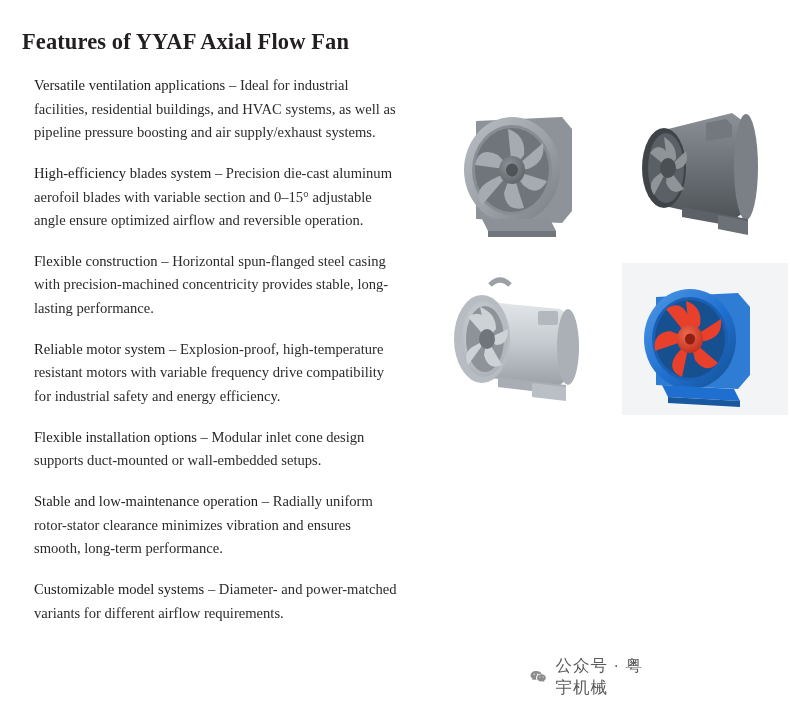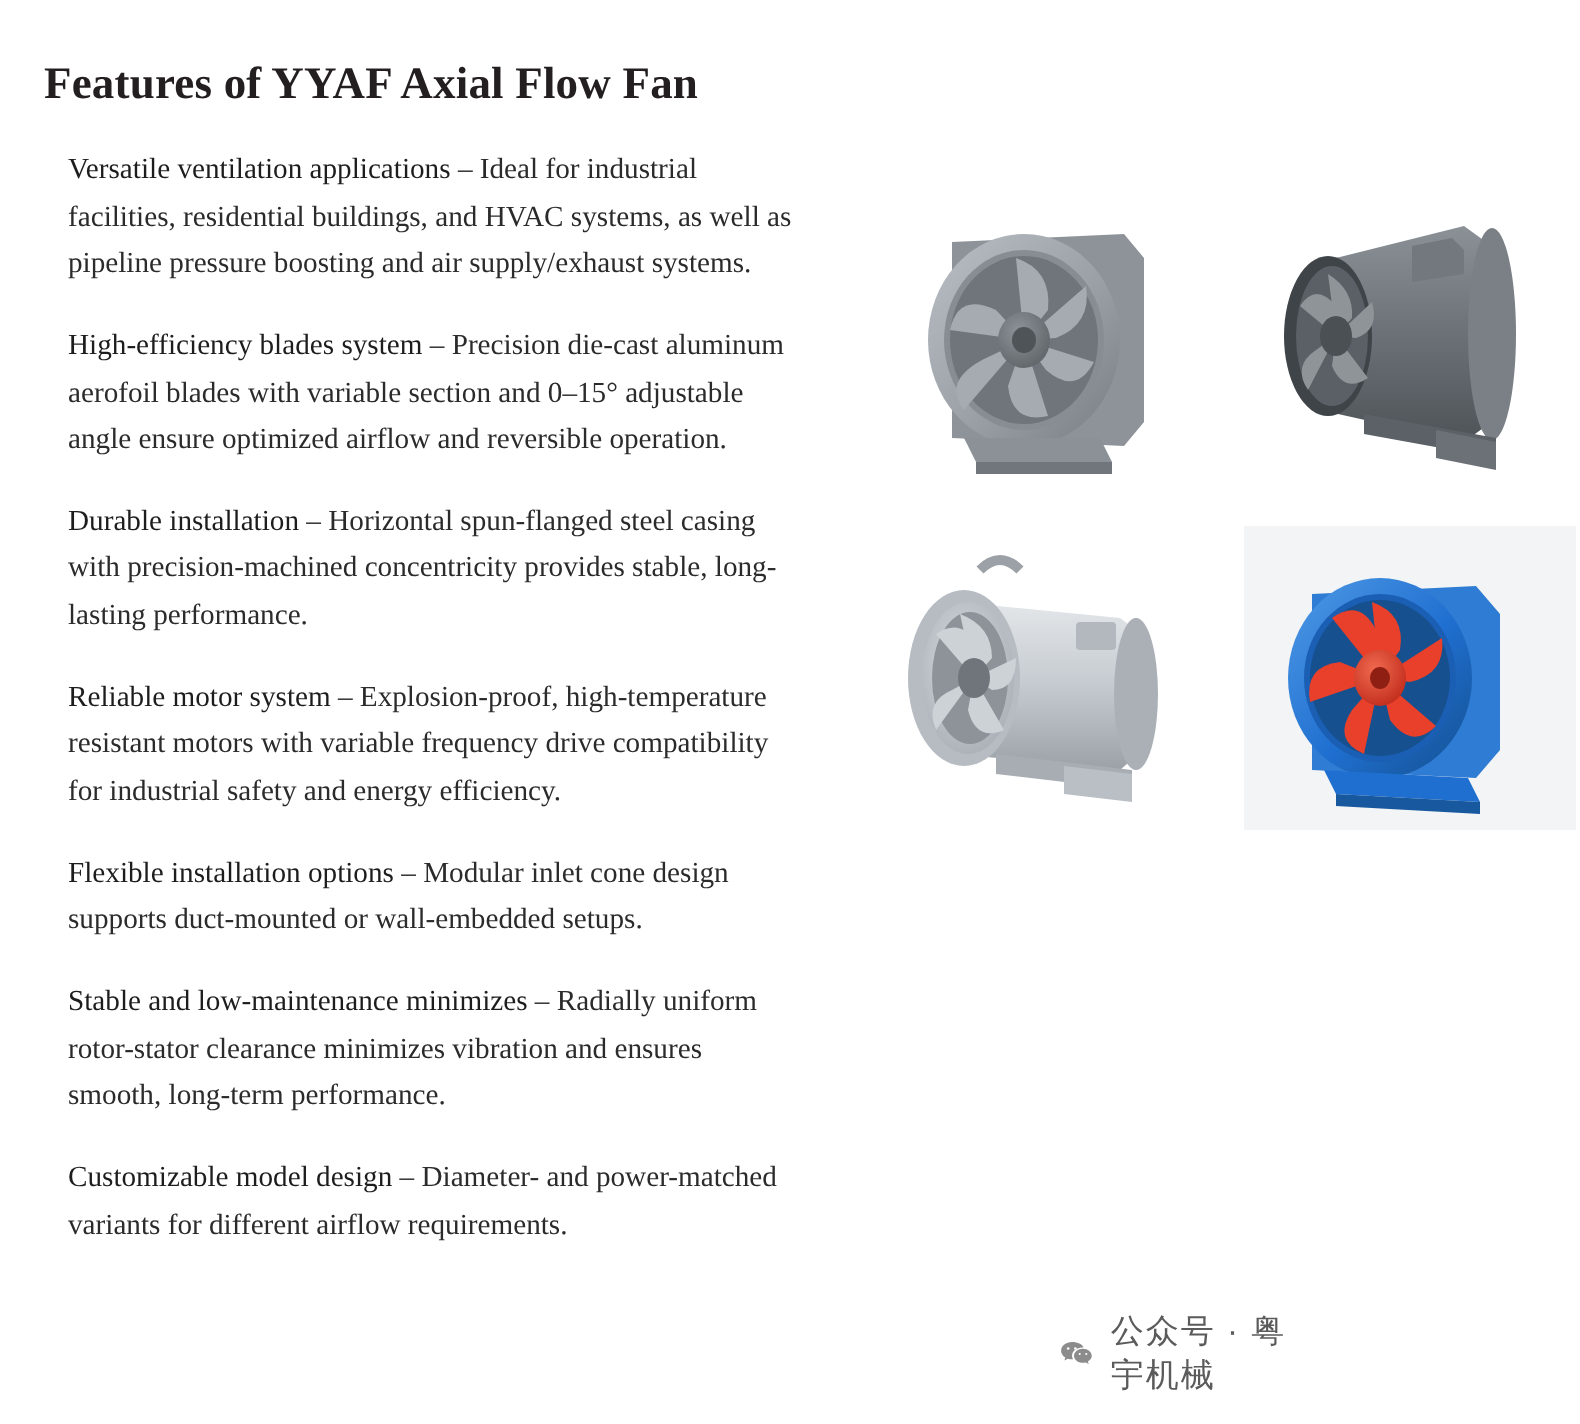--- a/index.html
+++ b/index.html
@@ -117,45 +117,45 @@
     </div>
 
     <div class="feature">
       <p>
         <span class="lead">High-efficiency blades system</span><span class="dash"> – </span><span class="body">Precision die-cast aluminum aerofoil blades with variable section and 0–15° adjustable angle ensure optimized airflow and reversible operation.</span>
       </p>
     </div>
 
     <div class="feature">
       <p>
-        <span class="lead">Durable installation</span><span class="dash"> – </span><span class="body">Horizontal spun-flanged steel casing with precision-machined concentricity provides stable, long-lasting performance.</span>
+        <span class="lead">Flexible construction</span><span class="dash"> – </span><span class="body">Horizontal spun-flanged steel casing with precision-machined concentricity provides stable, long-lasting performance.</span>
       </p>
     </div>
 
     <div class="feature">
       <p>
         <span class="lead">Reliable motor system</span><span class="dash"> – </span><span class="body">Explosion-proof, high-temperature resistant motors with variable frequency drive compatibility for industrial safety and energy efficiency.</span>
       </p>
     </div>
 
     <div class="feature">
       <p>
         <span class="lead">Flexible installation options</span><span class="dash"> – </span><span class="body">Modular inlet cone design supports duct-mounted or wall-embedded setups.</span>
       </p>
     </div>
 
     <div class="feature">
       <p>
-        <span class="lead">Stable and low-maintenance minimizes</span><span class="dash"> – </span><span class="body">Radially uniform rotor-stator clearance minimizes vibration and ensures smooth, long-term performance.</span>
-      </p>
-    </div>
-
-    <div class="feature">
-      <p>
-        <span class="lead">Customizable model design</span><span class="dash"> – </span><span class="body">Diameter- and power-matched variants for different airflow requirements.</span>
+        <span class="lead">Stable and low-maintenance operation</span><span class="dash"> – </span><span class="body">Radially uniform rotor-stator clearance minimizes vibration and ensures smooth, long-term performance.</span>
+      </p>
+    </div>
+
+    <div class="feature">
+      <p>
+        <span class="lead">Customizable model systems</span><span class="dash"> – </span><span class="body">Diameter- and power-matched variants for different airflow requirements.</span>
       </p>
     </div>
 
   </div>
 
   <div class="gallery">
 
     <div class="fan-cell cell-0">
       <svg class="fan-svg" viewBox="0 0 166 160">
         <defs>

